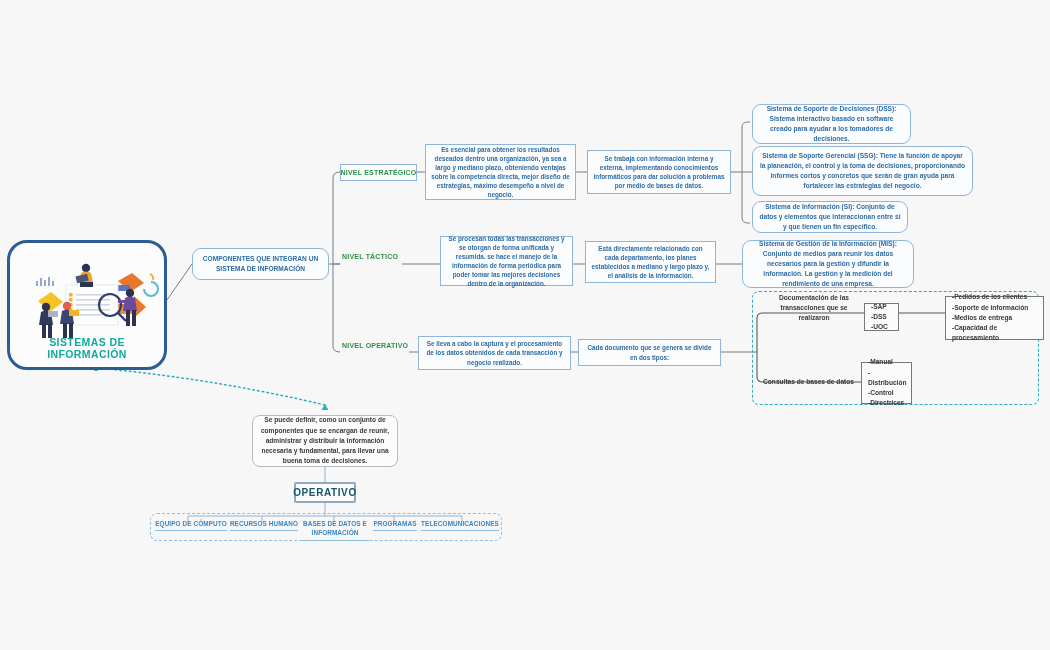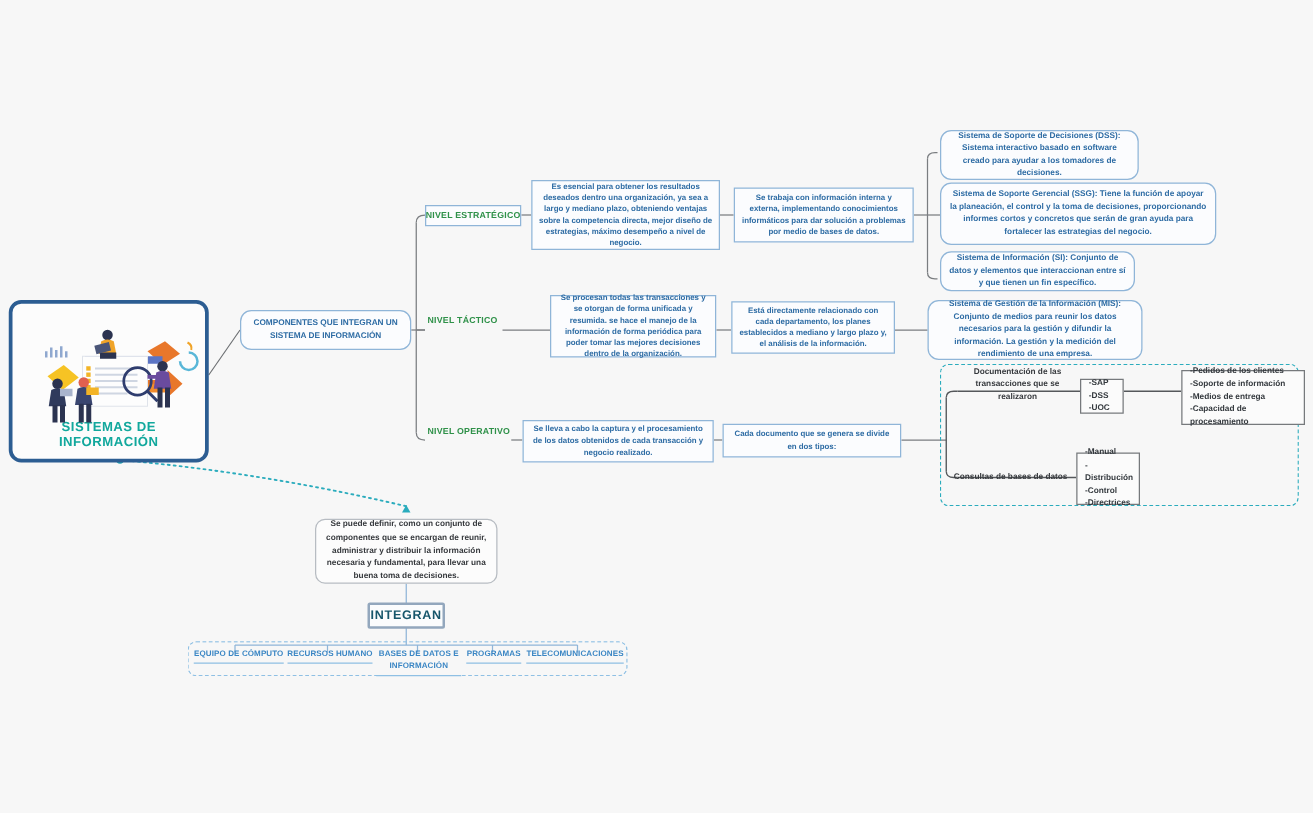--- a/index.html
+++ b/index.html
@@ -11,21 +11,21 @@
     position:relative;
   }
   #canvas{position:absolute;left:0;top:0;width:1050px;height:650px;}
   #svg-layer{position:absolute;left:0;top:0;width:1050px;height:650px;pointer-events:none;}
 
   .node{position:absolute;box-sizing:border-box;}
 
   
   .central{
     left:7px;top:240px;width:160px;height:130px;
-    border:3px solid #2c5d92;border-radius:10px;background:#fcfcfc;
+    border:3px solid #2c5d92;border-radius:20px;background:#fcfcfc;
     display:flex;flex-direction:column;align-items:center;justify-content:flex-end;
     padding-bottom:7px;
   }
   .central-title{
     color:#12a89d;font-size:10.5px;font-weight:bold;letter-spacing:.4px;
     text-align:center;
   }
   .illus{position:absolute;left:0;top:4px;width:160px;height:100px;}
 
   
@@ -284,21 +284,21 @@
     <span>-Distribución</span>
     <span>-Control</span>
     <span>-Directrices</span>
   </div>
 
   <div class="node defbox" style="left:252px;top:415px;width:146px;height:52px;">
     <span>Se puede definir, como un conjunto de componentes que se encargan de reunir, administrar y distribuir la información necesaria y fundamental, para llevar una buena toma de decisiones.</span>
   </div>
 
   <div class="node elementos" style="left:294px;top:482px;width:62px;height:21px;">
-    <span>INTEGRAN</span>
+    <span>OPERATIVO</span>
   </div>
 
   <div class="node dashbox" style="left:150px;top:513px;width:352px;height:28px;border-color:#8fc0e4;"></div>
 
   <div class="node elemitem" style="left:155px;top:519px;width:72px;height:20px;">
     <u>EQUIPO DE CÓMPUTO</u>
   </div>
   <div class="node elemitem" style="left:228px;top:519px;width:72px;height:20px;">
     <u>RECURSOS HUMANO</u>
   </div>

